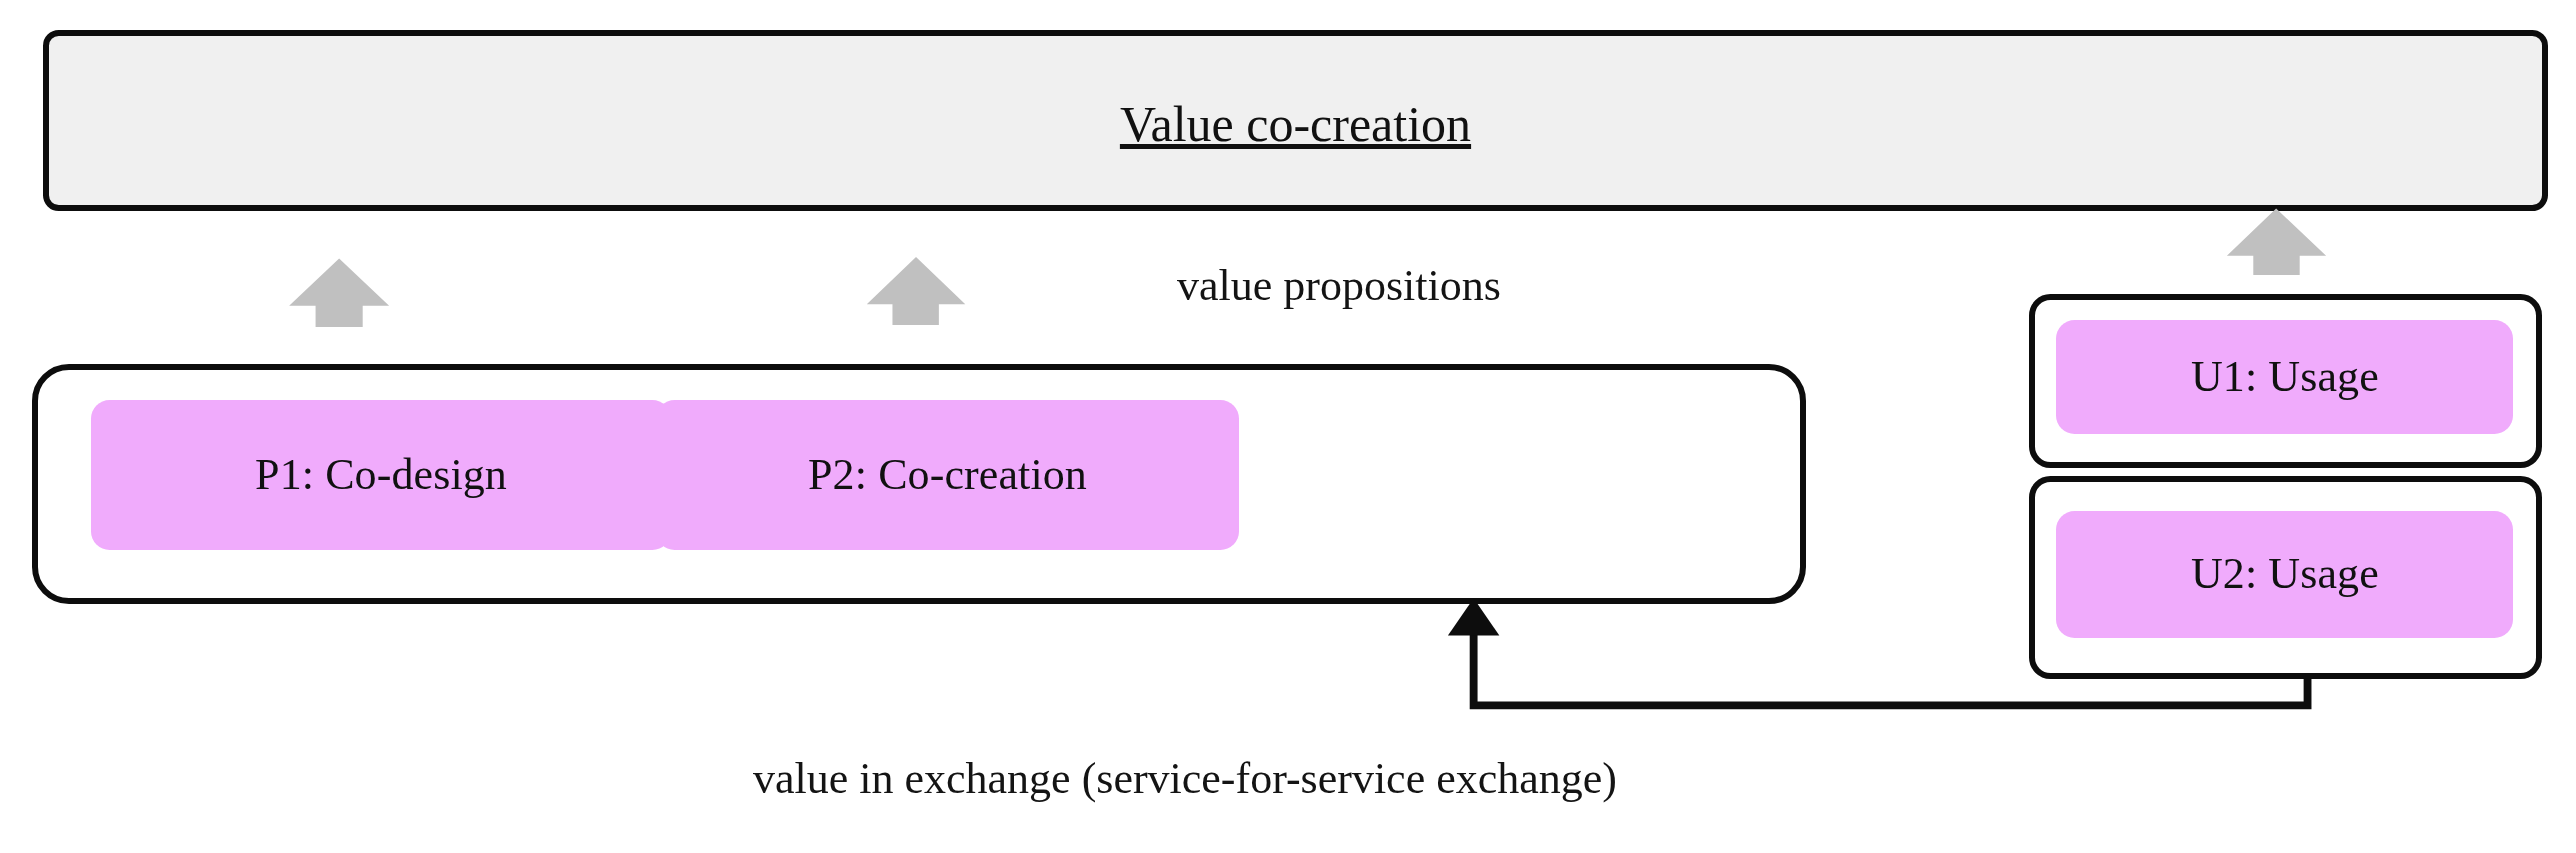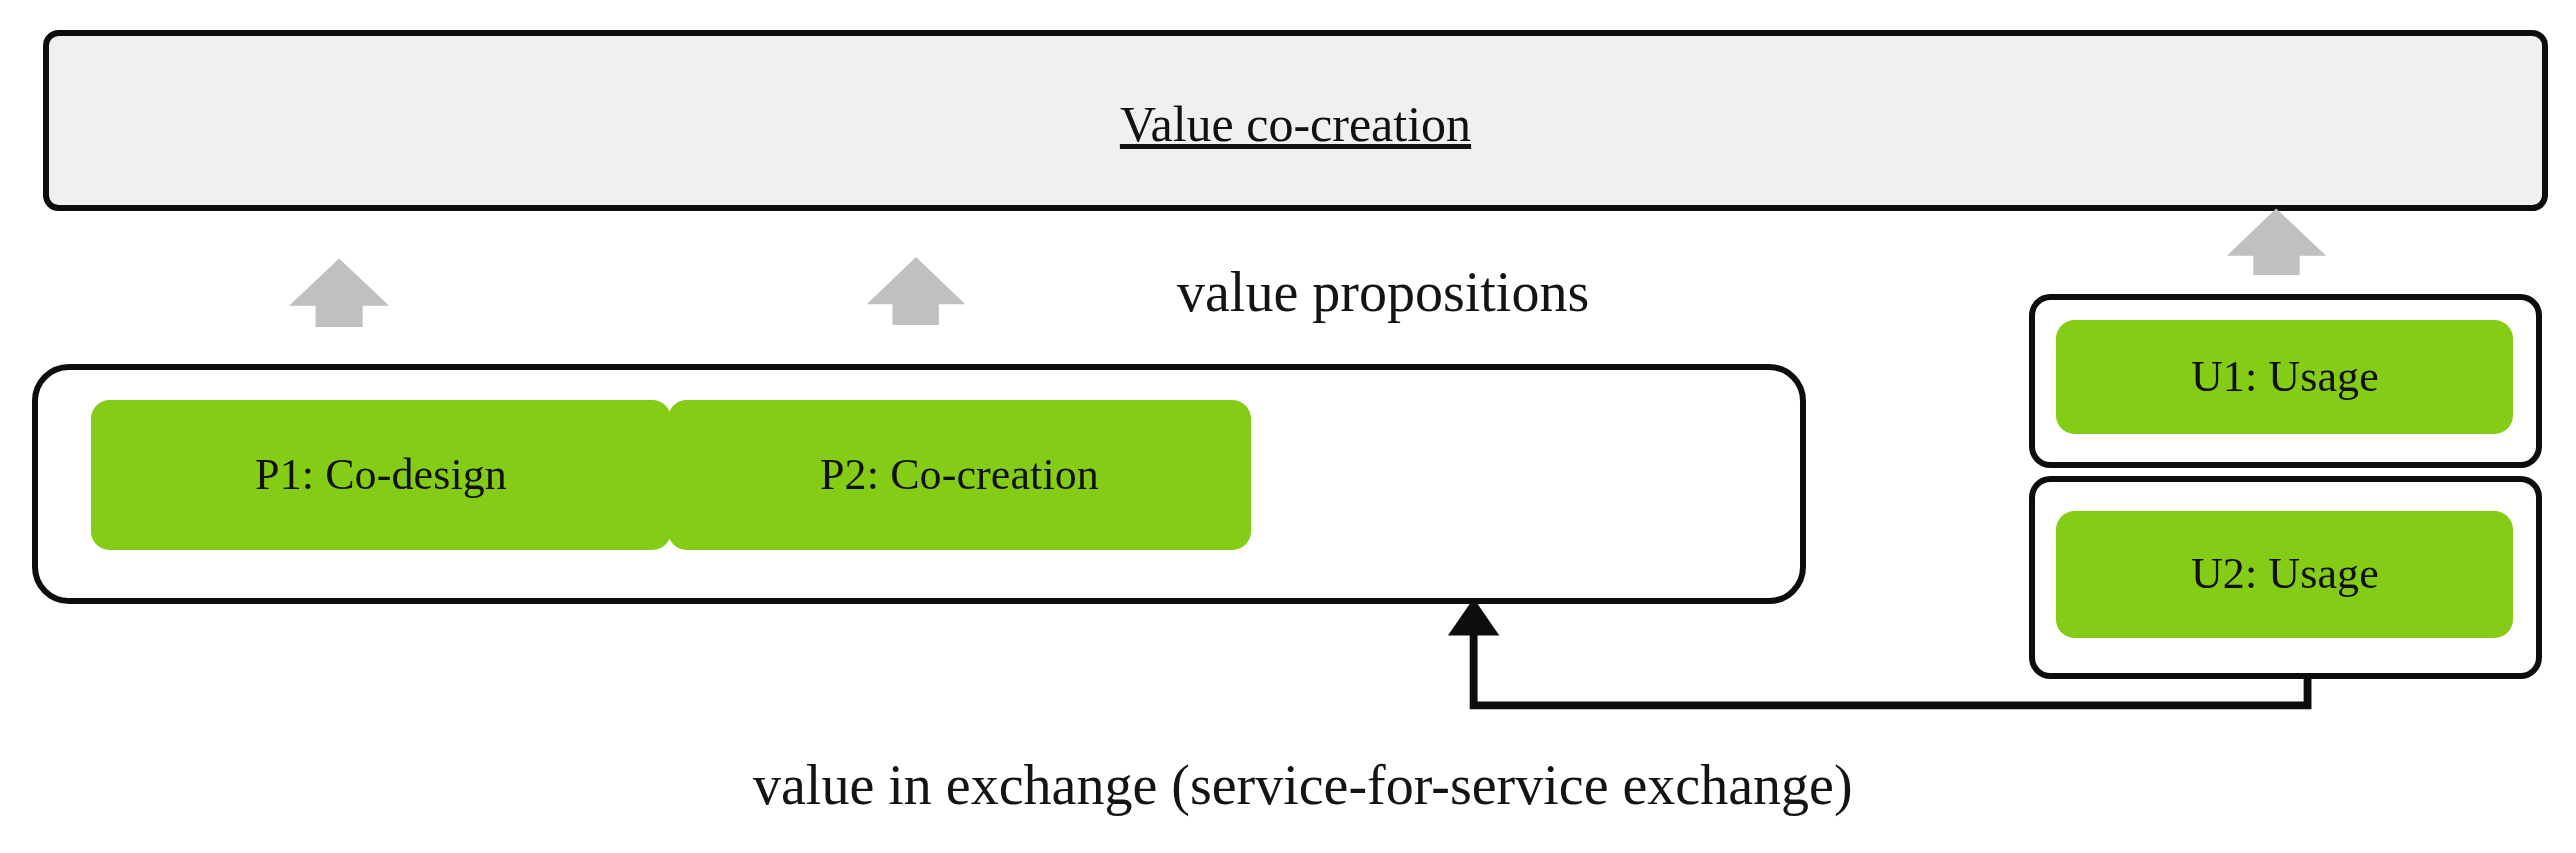--- a/index.html
+++ b/index.html
@@ -40,21 +40,21 @@
   }
 
   .user-box {
     border-radius: 21.4px;
     background: #ffffff;
   }
 
   .inner-chip {
     position: absolute;
     box-sizing: border-box;
-    background: #84cc16;
+    background: #f0abfc;
     border-radius: 18.6px;
     display: flex;
     align-items: center;
     justify-content: center;
   }
 
   .box-label {
     font-size: 44px;
     line-height: 1;
     color: #111111;
@@ -69,21 +69,21 @@
     font-size: 50px;
     line-height: 1;
     color: #111111;
     white-space: nowrap;
     text-decoration: underline;
   }
 
   
   .caption {
     position: absolute;
-    font-size: 56px;
+    font-size: 44px;
     line-height: 1;
     color: #141414;
     white-space: nowrap;
   }
 
   
   .arrow-layer {
     position: absolute;
     left: 0;
     top: 0;
@@ -100,21 +100,21 @@
   <div class="outer-box top-band" style="left:43px; top:30px; width:2505px; height:181px;">
     <div class="band-label" style="top:63px;">Value co-creation</div>
   </div>
 
   <div class="outer-box group-box" style="left:32px; top:364px; width:1774px; height:240px;">
 
     <div class="inner-chip" style="left:53px; top:30px; width:580px; height:150px;">
       <span class="box-label">P1: Co-design</span>
     </div>
 
-    <div class="inner-chip" style="left:618px; top:30px; width:583px; height:150px;margin-left:12px;">
+    <div class="inner-chip" style="left:618px; top:30px; width:583px; height:150px;">
       <span class="box-label">P2: Co-creation</span>
     </div>
 
   </div>
 
   <div class="outer-box user-box" style="left:2029px; top:294px; width:513px; height:174px;">
     <div class="inner-chip" style="left:21.4px; top:20px; width:457px; height:114px;">
       <span class="box-label">U1: Usage</span>
     </div>
   </div>

